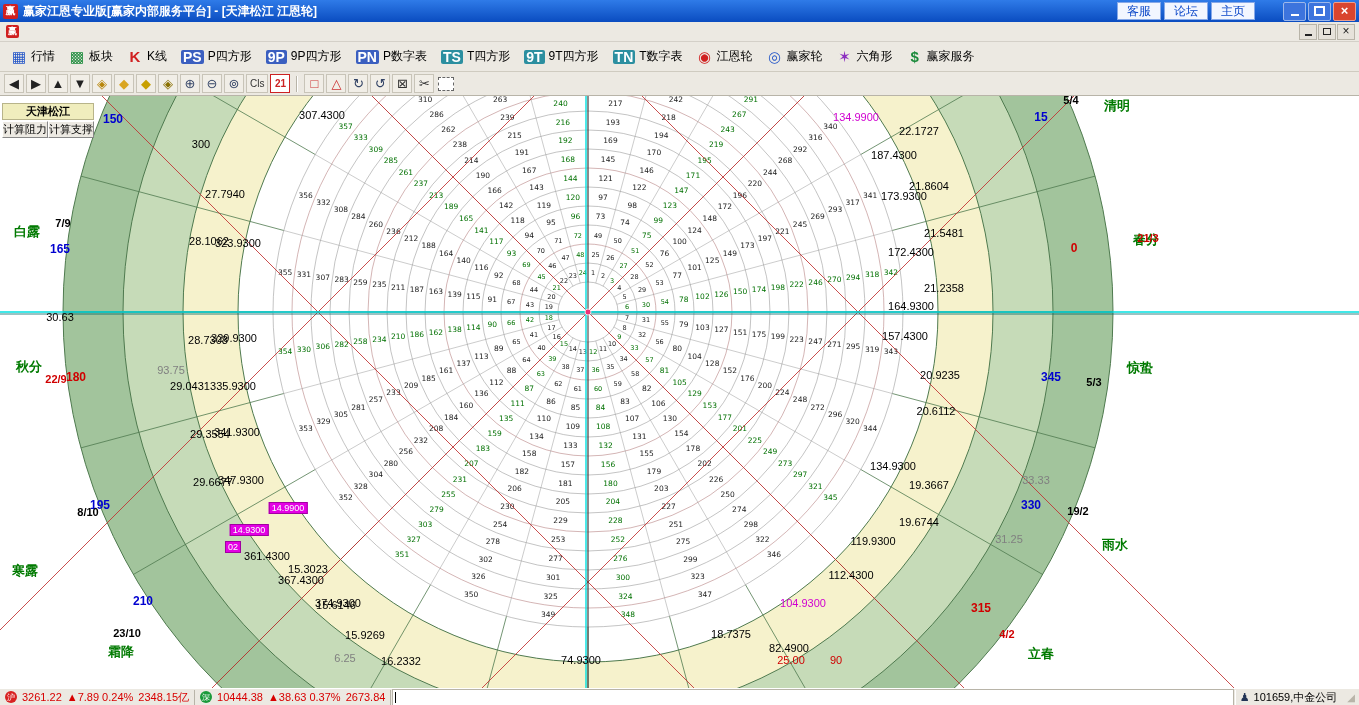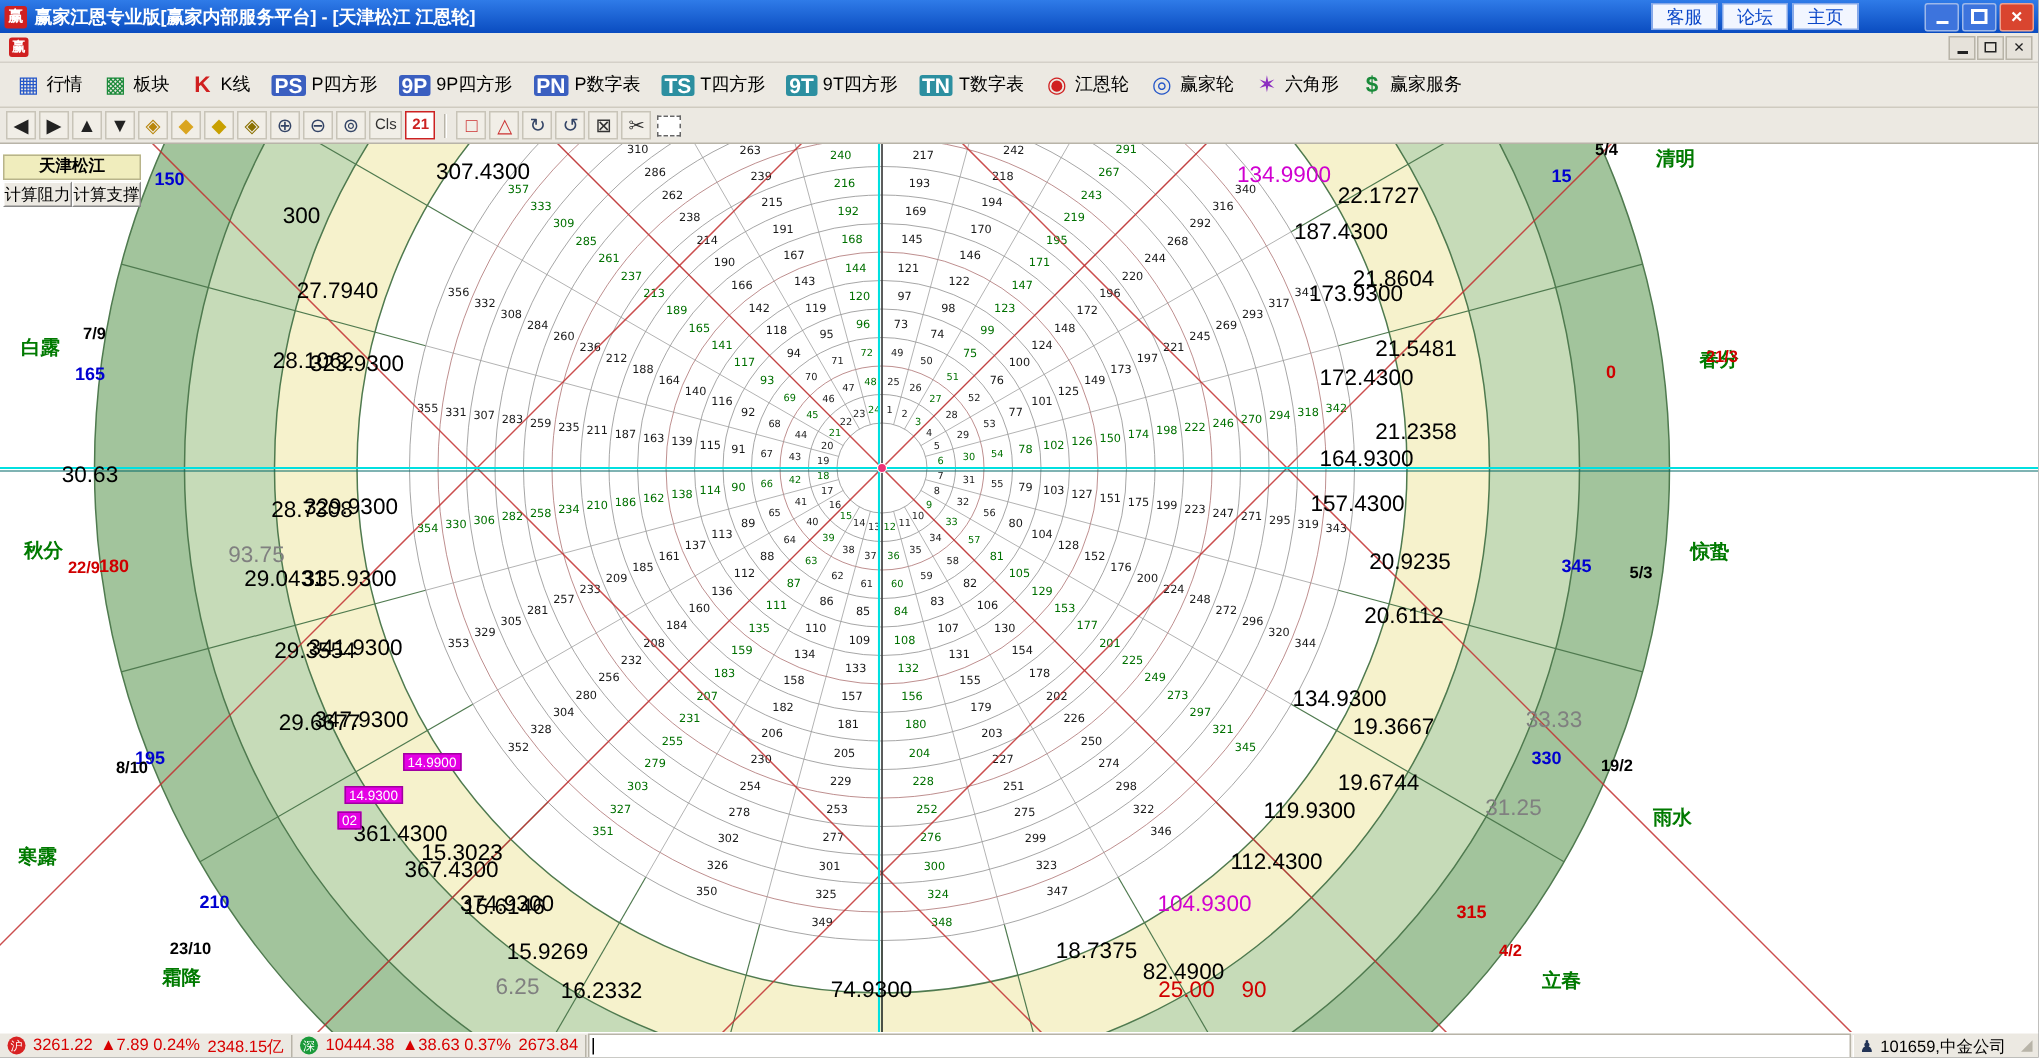--- a/index.html
+++ b/index.html
@@ -4,21 +4,21 @@
 <style>
   html,body{margin:0;padding:0;background:#888;}
   .app{position:relative;width:1359px;height:705px;overflow:hidden;background:#ece9e2;
        font-family:"Liberation Sans","DejaVu Sans",sans-serif;font-size:12px;color:#000;}
   
   .titlebar{position:absolute;left:0;top:0;width:100%;height:22px;
     background:linear-gradient(to bottom,#2f7be8,#0a4cc0);display:flex;align-items:center;padding:0 3px;box-sizing:border-box;}
   .app-ico{width:15px;height:15px;background:#d02020;color:#fff;font-size:10px;font-weight:bold;
     display:flex;align-items:center;justify-content:center;margin-right:5px;border-radius:2px;flex:0 0 auto;}
   .title-text{color:#fff;font-weight:bold;font-size:12px;white-space:nowrap;}
-  .tb-right{margin-left:auto;display:flex;align-items:center;gap:18px;padding-left:25px;}
+  .tb-right{margin-left:auto;display:flex;align-items:center;gap:2px;padding-left:25px;}
   .qbtn{background:#f2f6ff;color:#0a46c8;border:1px solid #86a8e8;height:16px;line-height:16px;
     padding:0 9px;font-size:12px;cursor:pointer;}
   .win-btns{display:flex;gap:2px;margin-left:26px;}
   .wbtn{width:21px;height:17px;background:#3d74dd;border:1px solid #9db8ea;border-radius:2px;
     display:flex;align-items:center;justify-content:center;color:#fff;}
   .wbtn.b-min::after{content:"";width:8px;height:0;border-bottom:2px solid #fff;margin-top:8px;}
   .wbtn.b-rst::after{content:"";width:7px;height:6px;border:2px solid #fff;}
   .wbtn.b-cls{background:#d9452f;border-color:#eda08e;font-size:13px;font-weight:bold;}
   .wbtn.b-cls::after{content:"×";margin-top:-2px;}
   
@@ -53,21 +53,21 @@
   
   .chart{position:absolute;left:0;top:96px;width:1359px;height:592px;background:#ffffff;overflow:hidden;}
   .chart svg{position:absolute;left:0;top:0;}
   svg text{font-family:"DejaVu Sans","Liberation Sans",sans-serif;}
   
   #wheel-labels{position:absolute;left:0;top:0;width:1359px;height:705px;pointer-events:none;z-index:5;}
   .wl{position:absolute;transform:translate(-50%,-50%);white-space:nowrap;}
   .s-deg{font-size:12px;font-weight:bold;}
   .s-sea{font-size:13px;font-weight:bold;}
   .s-dat{font-size:11px;font-weight:bold;}
-  .s-sm{font-size:15px;}
+  .s-sm{font-size:11px;}
   .s-mb{font-size:9px;padding:0 2px;border:1px solid #a000a0;}
   .c-k{color:#000;}.c-g{color:#007a00;}.c-b{color:#0000d0;}.c-r{color:#d00000;}
   .c-m{color:#d000d0;}.c-gy{color:#808080;}.c-mb{background:#e400e4;color:#fff;}
   
   .info-panel{position:absolute;left:2px;top:103px;width:92px;z-index:8;font-size:11px;}
   .ip-name{background:#f0edbd;border:1px solid #b8b48a;text-align:center;height:15px;line-height:15px;font-weight:bold;}
   .ip-row{background:#aee2ec;color:#003399;border:1px solid #7bbac6;border-top:none;height:15px;line-height:15px;
     padding-left:2px;white-space:nowrap;overflow:hidden;font-weight:bold;}
   .ip-btns{display:flex;margin-top:1px;}
   .ip-btn{flex:1;height:17px;font-size:11px;background:#ece9e2;border:1px solid;

